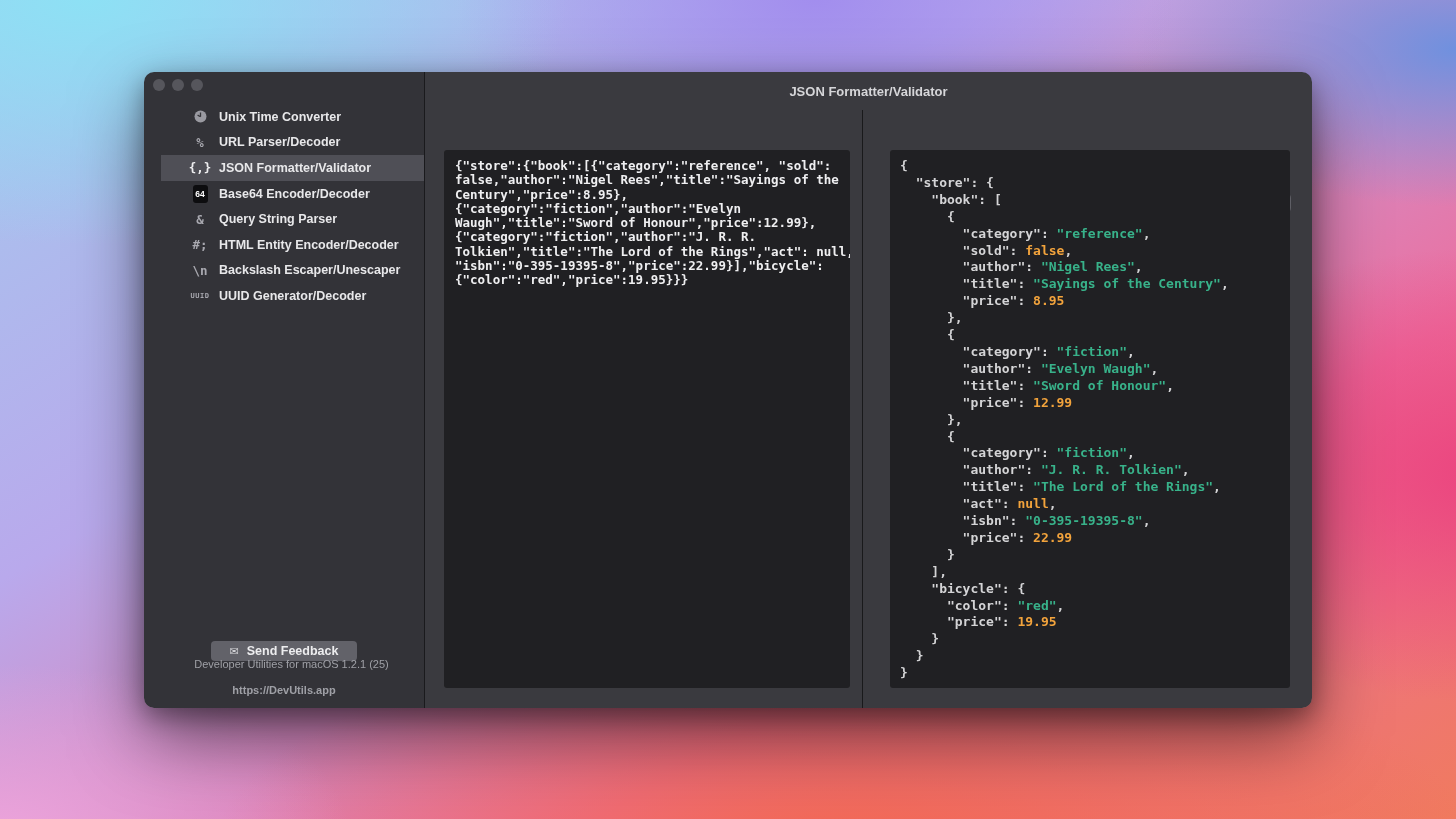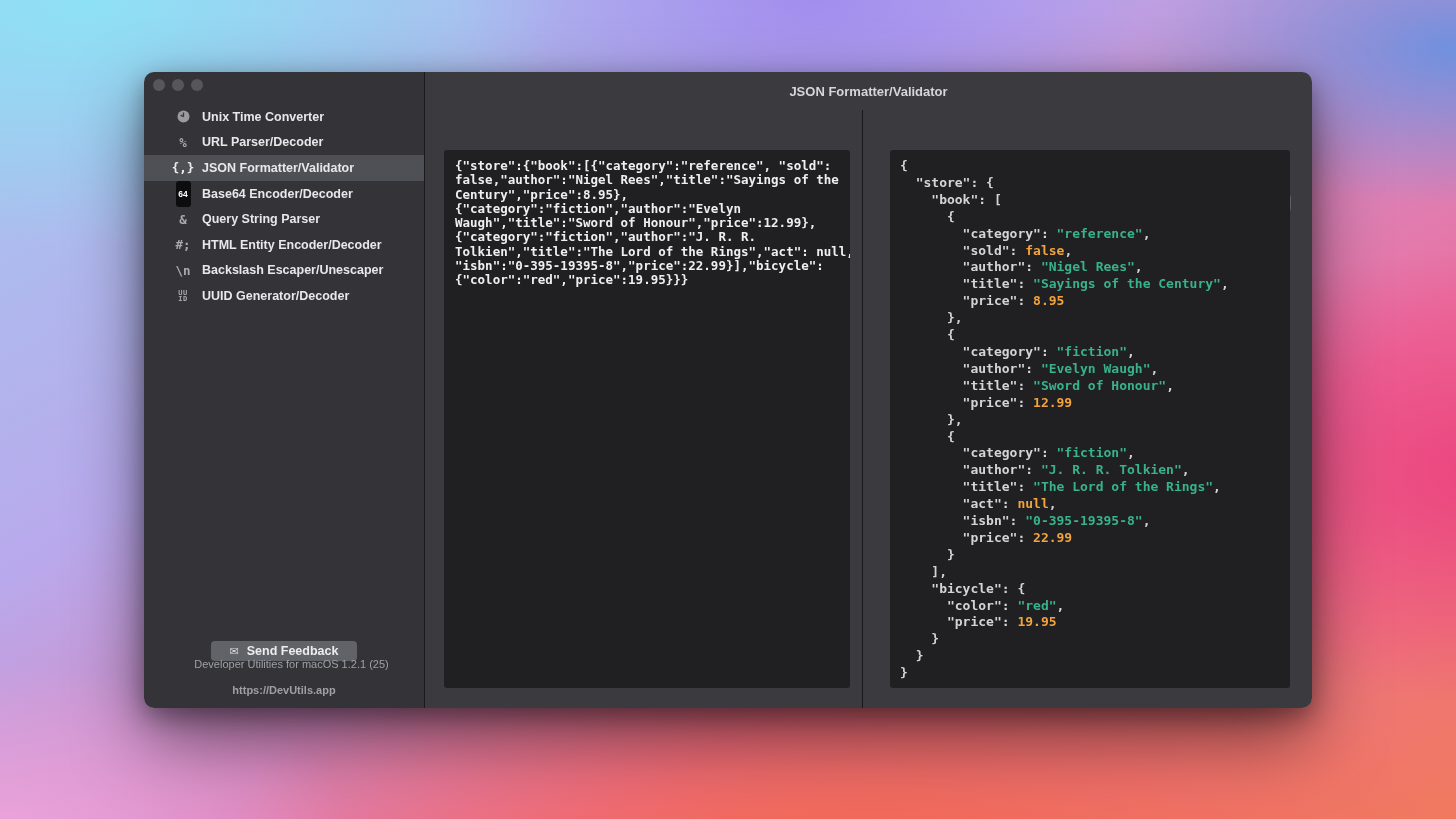--- a/index.html
+++ b/index.html
@@ -21,38 +21,38 @@
     box-shadow: 0 30px 70px rgba(0,0,0,.5), 0 8px 24px rgba(0,0,0,.35);
     overflow: hidden;
   }
   
   .sidebar {
     width: 281px; flex: 0 0 281px; background: #333338; position: relative;
     border-right: 1px solid #1a1a1d;
   }
   .traffic-row { position: absolute; left: 9px; top: 7px; display: flex; gap: 7px; }
   .dot { width: 12px; height: 12px; border-radius: 50%; background: #56565c; }
-  .nav { position: absolute; left: 0; top: 32px; right: 0; }
+  .nav { position: absolute; left: 17px; top: 32px; right: 0; }
   .nav-item {
     height: 25.6px; display: flex; align-items: center; padding-left: 28px;
     color: #e8e8ea; font-size: 12.5px; font-weight: bold; cursor: default;
   }
   .nav-item.selected { background: #4f4f56; }
   .nav-icon {
     width: 22px; margin-right: 8px; display: flex; justify-content: center; align-items: center;
     color: #a9a9b0; font-size: 12.5px; font-weight: bold; flex: 0 0 22px;
     font-family: "DejaVu Sans Mono", monospace;
   }
   .nav-item.selected .nav-icon { color: #ededef; }
   .badge {
-    background: #0d0d0f; color: #fff; border-radius: 3px; width: 15px; height: 26px;
+    background: #0d0d0f; color: #fff; border-radius: 3px; width: 15px; height: 18px;
     font-size: 8.5px; font-weight: bold; display: flex; align-items: center; justify-content: center;
     font-family: "Liberation Sans", sans-serif;
   }
-  .uuid-stack { display: flex; flex-direction: column; line-height: 6px; font-size: 7px; letter-spacing: .5px; }
+  .uuid-stack { display: flex; flex-direction: row; line-height: 6px; font-size: 7px; letter-spacing: .5px; }
   .feedback-btn {
     position: absolute; bottom: 47px; left: 50%; transform: translateX(-50%);
     background: #626269; border: none; border-radius: 4px; height: 20px; width: 146px;
     color: #ededef; font-size: 12.5px; font-weight: bold; display: flex; align-items: center;
     justify-content: center; gap: 8px; font-family: "Liberation Sans", sans-serif;
   }
   .feedback-btn .env { font-size: 11px; color: #d9d9dc; font-weight: normal; }
   .footer { position: absolute; left: 0; right: 0; text-align: center; color: #9fa0a6; font-size: 11px; }
   .footer.l1 { bottom: 38px; margin-left: 15px; }
   .footer.l2 { bottom: 12px; font-weight: bold; }

